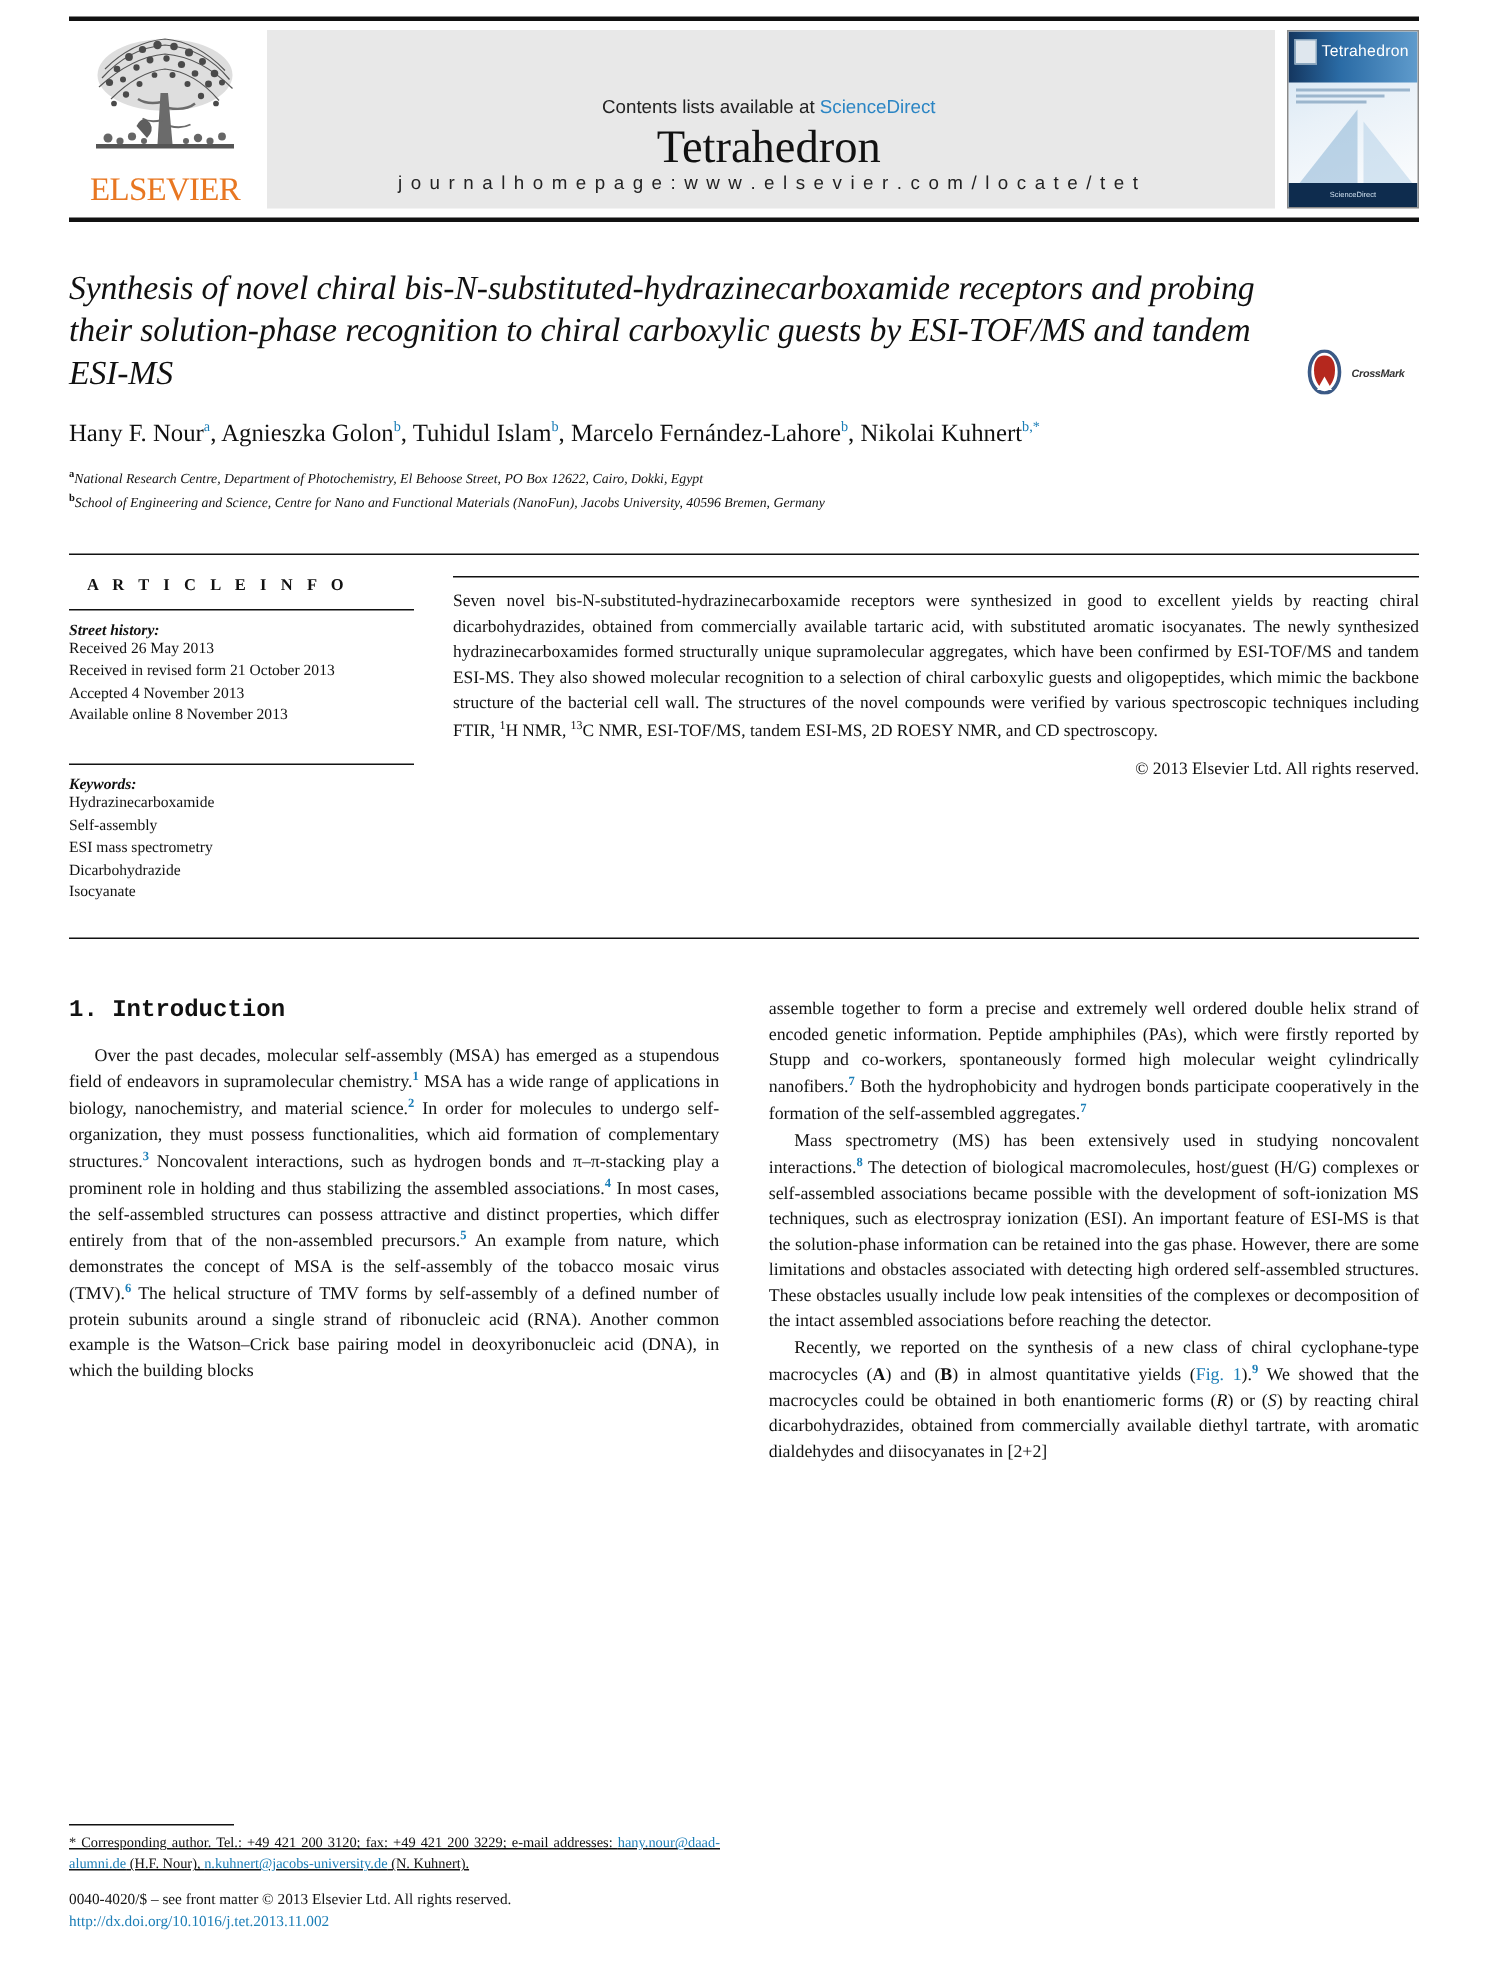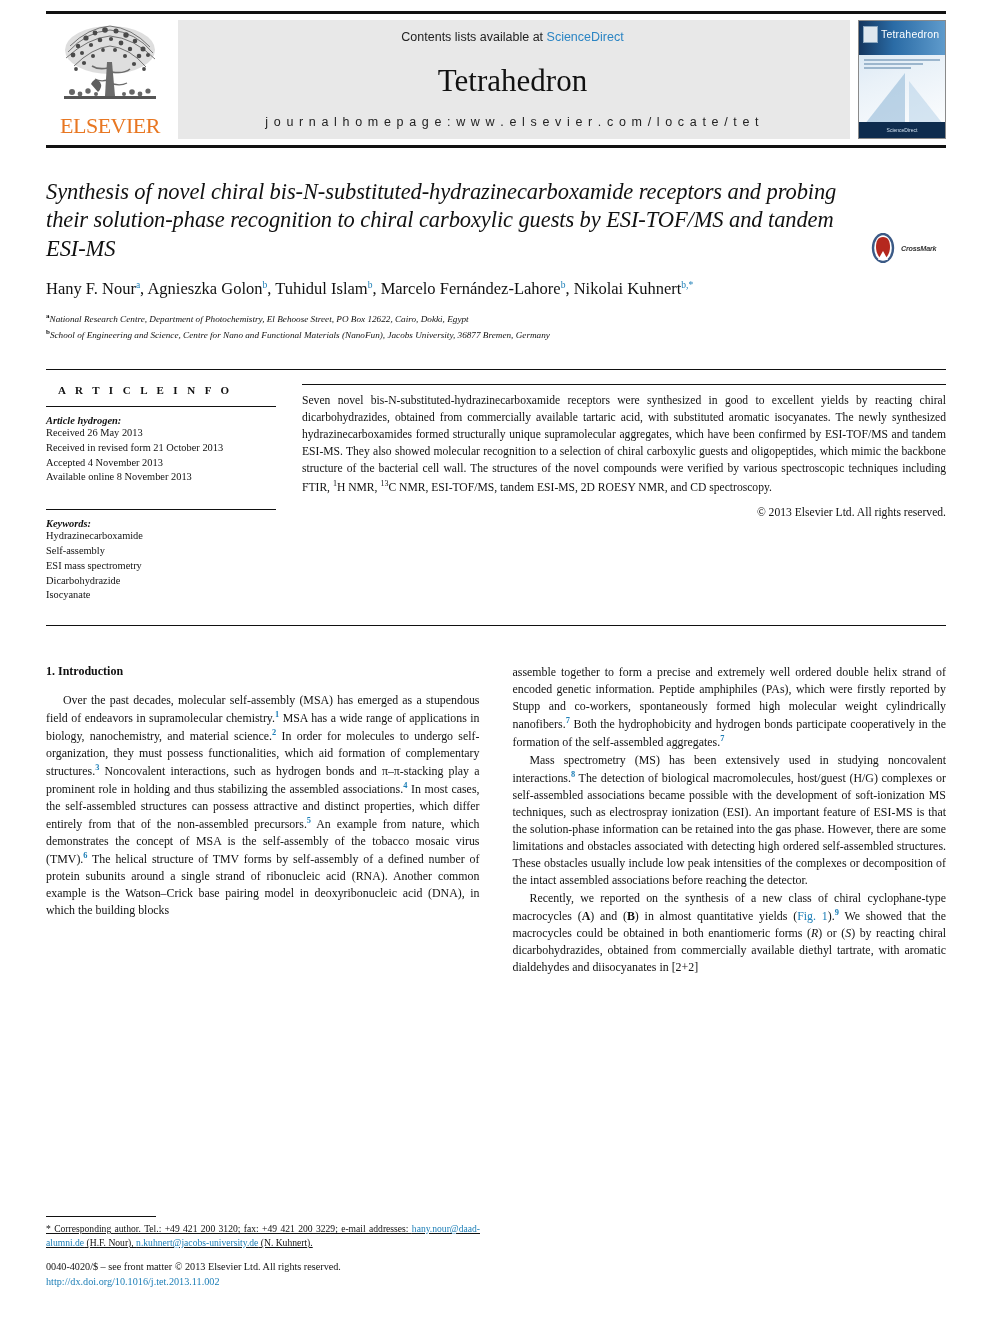--- a/index.html
+++ b/index.html
@@ -61,21 +61,21 @@
     line-height: 1;
     margin-top: 1px;
   }
   .banner {
     flex: 1 1 auto;
     background: #e8e8e8;
     margin: 6px 6px 6px 4px;
     display: flex;
     flex-direction: column;
     align-items: center;
-    justify-content: space-between;
+    justify-content: flex-end;
     padding: 10px 3px 10px 0;
     box-sizing: border-box;
   }
   .banner-top {
     font-family: "Liberation Sans", sans-serif;
     font-size: 12.5px;
     color: #222;
   }
   .banner-top .sd {
     color: #2b85c4;
@@ -291,22 +291,22 @@
   .body-cols {
     margin-top: 38px;
     display: flex;
     gap: 33px;
   }
   .bcol {
     flex: 1 1 0;
     width: 0;
   }
   .sec-title {
-    font-family: Liberation Serif, serif;
-    font-size: 12px;
+    font-family: Liberation Mono, monospace;
+    font-size: 16px;
     font-weight: bold;
     color: #111;
     margin-bottom: 13px;
   }
   .para {
     font-family: Liberation Serif, serif;
     font-size: 11.9px;
     line-height: 1.43;
     text-align: justify;
     text-indent: 17px;
@@ -453,28 +453,28 @@
         <path d="M15 4 C20 4 22 8 22 14 C22 20 19 25 15 27 C11 25 8 20 8 14 C8 8 10 4 15 4 Z" fill="#b5281e"></path>
         <path d="M15 18 L20 27 L10 27 Z" fill="#ffffff"></path>
       </svg>
       <span class="crossmark-label">CrossMark</span>
     </div>
   </div>
 
   <div class="authors">Hany F. Nour<sup>a</sup>, Agnieszka Golon<sup>b</sup>, Tuhidul Islam<sup>b</sup>, Marcelo Fernández-Lahore<sup>b</sup>, Nikolai Kuhnert<sup>b,*</sup></div>
   <div class="affils">
     <div><sup>a</sup><span>National Research Centre, Department of Photochemistry, El Behoose Street, PO Box 12622, Cairo, Dokki, Egypt</span></div>
-    <div><sup>b</sup><span>School of Engineering and Science, Centre for Nano and Functional Materials (NanoFun), Jacobs University, 36877 Bremen, Germany</span></div>
+    <div><sup>b</sup><span>School of Engineering and Science, Centre for Nano and Functional Materials (NanoFun), Jacobs University, 40596 Bremen, Germany</span></div>
   </div>
 
   <div class="info-row">
     <div class="col-info">
       <div class="sec-head">A R T I C L E   I N F O</div>
       <div class="rule"></div>
-      <div class="hist-label">Article hydrogen:</div>
+      <div class="hist-label">Street history:</div>
       <div class="hist-list">
         <div>Received 26 May 2013</div>
         <div>Received in revised form 21 October 2013</div>
         <div>Accepted 4 November 2013</div>
         <div>Available online 8 November 2013</div>
       </div>
       <div class="kw-block">
         <div class="rule"></div>
         <div class="kw-label">Keywords:</div>
         <div class="kw-list">

